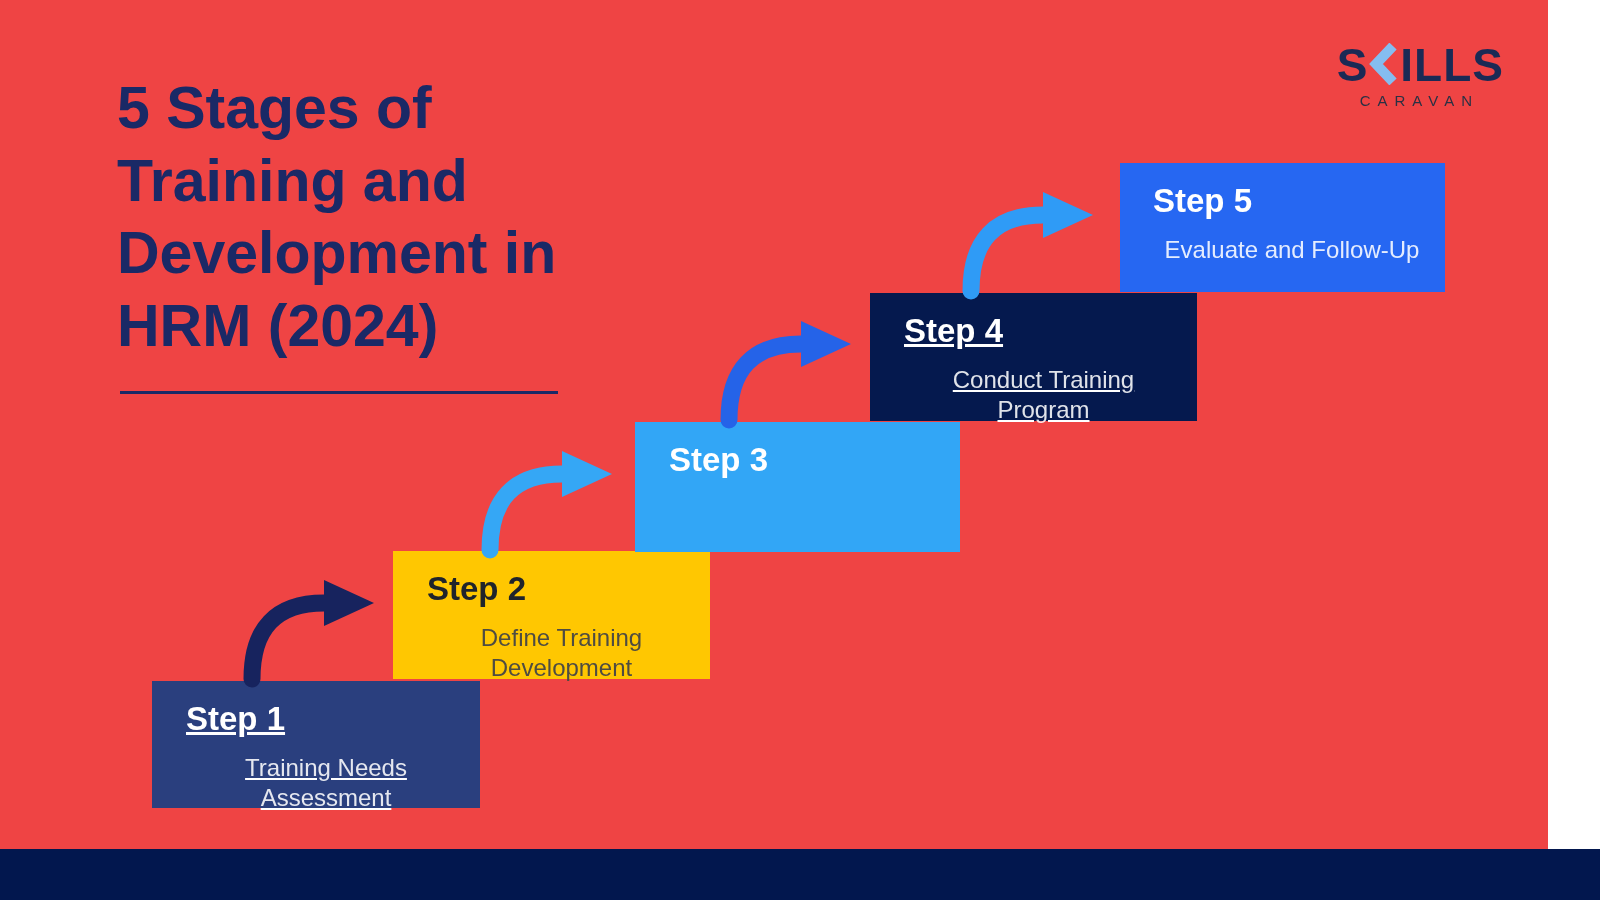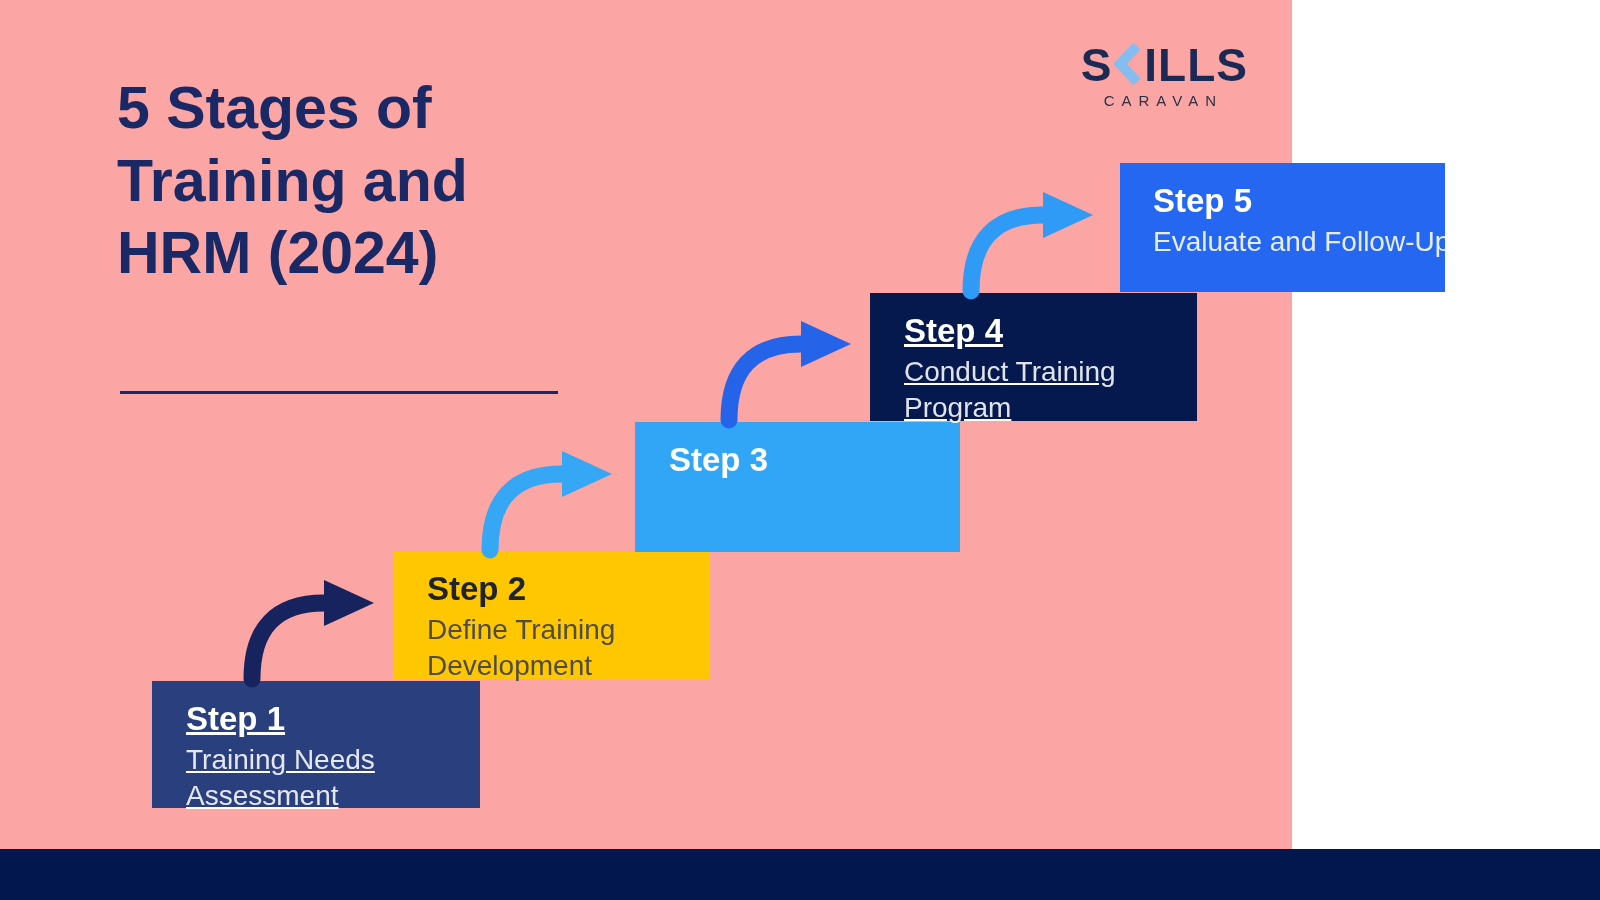--- a/index.html
+++ b/index.html
@@ -4,23 +4,23 @@
 <style>
   * { margin: 0; padding: 0; box-sizing: border-box; }
   html, body { width: 1600px; height: 900px; }
   body {
     font-family: "Liberation Sans", "DejaVu Sans", sans-serif;
     background: #ffffff;
     overflow: hidden;
   }
   .slide {
     position: relative;
-    width: 1292px;
+    width: 1548px;
     height: 900px;
-    background: #fca5a5;
+    background: #ef4444;
   }
 
   
   .title {
     position: absolute;
     left: 117px;
     top: 72px;
     color: #1A2966;
     font-weight: bold;
     font-size: 59px;
@@ -70,25 +70,26 @@
     position: absolute;
     color: #ffffff;
     padding: 17px 14px 0 34px;
   }
   .step h2 {
     font-size: 33px;
     font-weight: bold;
     line-height: 1.25;
   }
   .step p {
-    font-size: 28px;
+    font-size: 24px;
     font-weight: 400;
     line-height: 1.26;
-    margin-top: 3px;
+    margin-top: 14px;
     color: rgba(255,255,255,0.88);
+    text-align: center;
   }
   .step.theme-dark h2 { color: #20242B; }
   .step.theme-dark p  { color: #4F4C42; }
   .one-line p { white-space: nowrap; }
 
   .s1 { left: 152px;  top: 681px; width: 328px; height: 127px; }
   .s2 { left: 393px;  top: 551px; width: 317px; height: 128px; }
   .s3 { left: 635px;  top: 422px; width: 325px; height: 130px; }
   .s4 { left: 870px;  top: 293px; width: 327px; height: 128px; text-decoration: underline; }
   .s5 { left: 1120px; top: 163px; width: 325px; height: 129px; }
@@ -110,20 +111,21 @@
   }
 </style>
 </head>
 <body>
 
 <div class="slide">
 
   <h1 class="title">
     <span>5 Stages of</span>
     <span>Training and</span>
+    <span>Development in</span>
     <span>HRM (2024)</span>
   </h1>
   <div class="title-underline"></div>
 
   <div class="logo">
     <div class="logo-word">
       <span>S</span>
       <svg width="30" height="42" viewBox="0 0 30 42" style="color: rgb(133, 189, 240);">
         <polyline points="24,3 7,21 24,39" fill="none" stroke="currentColor" stroke-width="10"></polyline>
       </svg>

